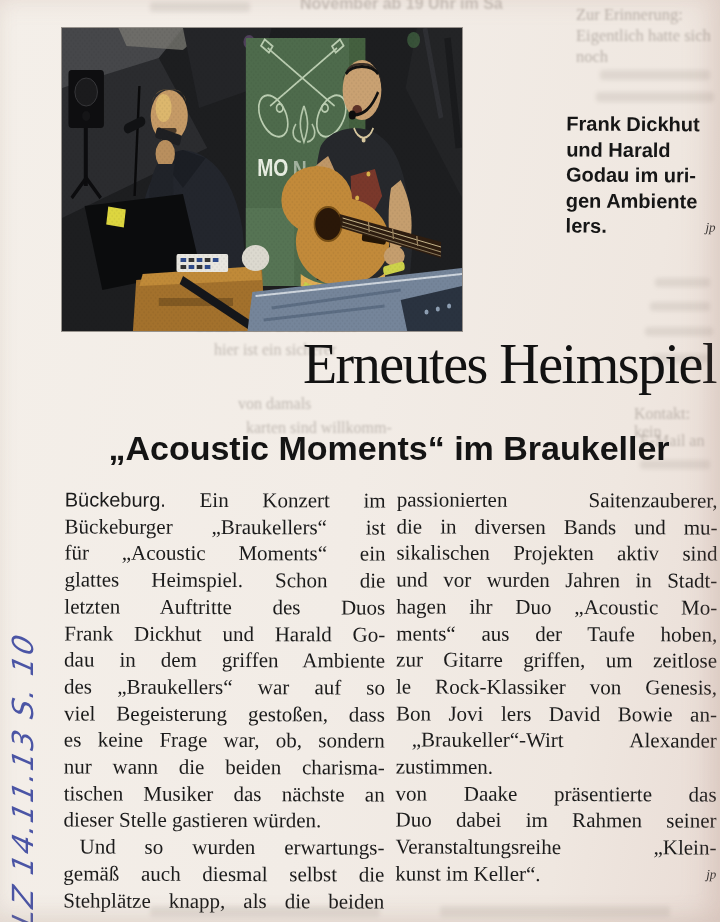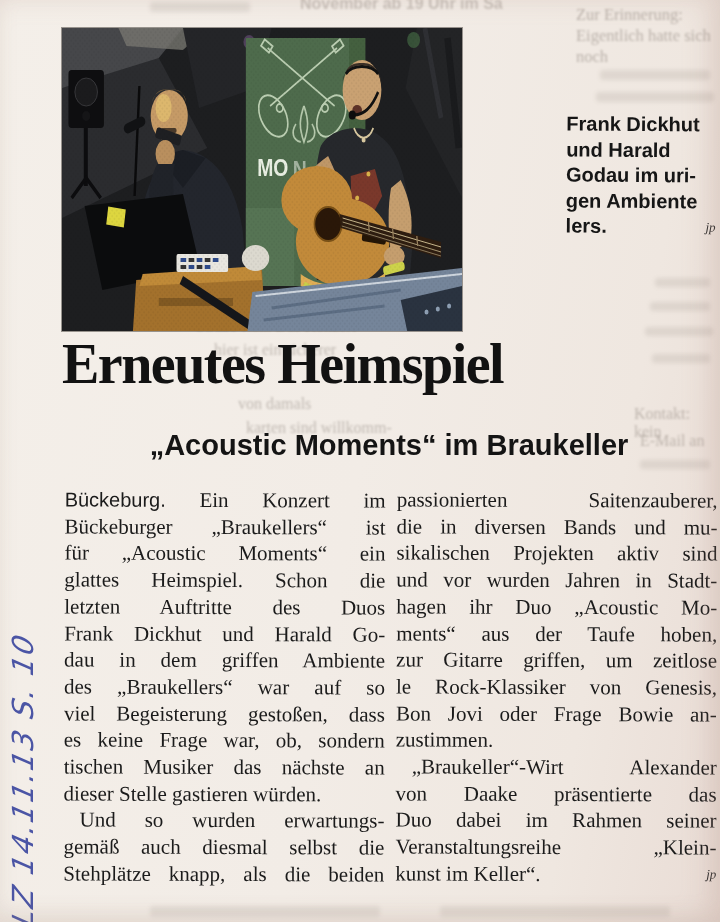--- a/index.html
+++ b/index.html
@@ -12,24 +12,24 @@
   
   .photo{position:absolute;left:62px;top:28px;width:400px;height:303px;outline:1px solid rgba(40,35,30,.45);}
   .photo svg{display:block;width:100%;height:100%;}
 
   
   .caption{position:absolute;left:566px;top:112px;width:150px;transform:rotate(.4deg);
     font-family:"Liberation Sans",sans-serif;font-weight:bold;font-size:20px;line-height:25.5px;color:#161616;}
   .credit{float:right;font-family:"Liberation Serif",serif;font-weight:normal;font-style:italic;font-size:13px;color:#2a2a2a;}
 
   
-  .headline{position:absolute;left:62px;top:332px;width:654px;text-align:left;
-    font-family:"Liberation Serif",serif;font-weight:bold;font-size:56px;letter-spacing:-1.5px;color:#121212;}
+  .headline{position:absolute;left:62px;top:332px;width:654px;text-align:right;
+    font-family:"Liberation Serif",serif;font-weight:normal;font-size:56px;letter-spacing:-1.5px;color:#121212;}
   .subheadline{position:absolute;left:62px;top:429px;width:654px;text-align:center;
-    font-family:"Liberation Sans",sans-serif;font-weight:bold;font-size:29px;color:#141414;}
+    font-family:"Liberation Sans",sans-serif;font-weight:bold;font-size:34px;color:#141414;}
 
   
   .col{position:absolute;top:487px;width:321px;font-size:21px;line-height:26.7px;transform:rotate(.2deg);}
   #col-left{left:64px;} #col-right{left:396px;}
   .bline{text-align:justify;text-align-last:justify;text-justify:inter-word;}
   .bline.last{text-align-last:left;}
   .ind{text-indent:16px;}
   .lead{font-family:"Liberation Sans",sans-serif;font-weight:normal;font-size:20px;}
   .cline{text-align:left;}
 
@@ -232,38 +232,39 @@
       <div class="bline"><span class="lead">Bückeburg.</span> Ein Konzert im</div>
       <div class="bline">Bückeburger „Braukellers“ ist</div>
       <div class="bline">für „Acoustic Moments“ ein</div>
       <div class="bline">glattes Heimspiel. Schon die</div>
       <div class="bline">letzten Auftritte des Duos</div>
       <div class="bline">Frank Dickhut und Harald Go-</div>
       <div class="bline">dau in dem griffen Ambiente</div>
       <div class="bline">des „Braukellers“ war auf so</div>
       <div class="bline">viel Begeisterung gestoßen, dass</div>
       <div class="bline">es keine Frage war, ob, sondern</div>
+      <div class="bline">nur wann die beiden charisma-</div>
       <div class="bline">tischen Musiker das nächste an</div>
       <div class="bline last">dieser Stelle gastieren würden.</div>
       <div class="bline ind">Und so wurden erwartungs-</div>
       <div class="bline">gemäß auch diesmal selbst die</div>
       <div class="bline">Stehplätze knapp, als die beiden</div>
     </div>
   <div class="col" id="col-right">
       <div class="bline">passionierten Saitenzauberer,</div>
       <div class="bline">die in diversen Bands und mu-</div>
       <div class="bline">sikalischen Projekten aktiv sind</div>
       <div class="bline">und vor wurden Jahren in Stadt-</div>
       <div class="bline">hagen ihr Duo „Acoustic Mo-</div>
       <div class="bline">ments“ aus der Taufe hoben,</div>
       <div class="bline">zur Gitarre griffen, um zeitlose</div>
       <div class="bline">le Rock-Klassiker von Genesis,</div>
-      <div class="bline">Bon Jovi oder Frage Bowie an-</div>
+      <div class="bline">Bon Jovi lers David Bowie an-</div>
+      <div class="bline ind">„Braukeller“-Wirt Alexander</div>
       <div class="bline last">zustimmen.</div>
-      <div class="bline ind">„Braukeller“-Wirt Alexander</div>
       <div class="bline">von Daake präsentierte das</div>
       <div class="bline">Duo dabei im Rahmen seiner</div>
       <div class="bline">Veranstaltungsreihe „Klein-</div>
       <div class="bline last"><span class="credit">jp</span>kunst im Keller“.</div>
     </div>
 
   <div class="note"><span>LZ  14.11.13   S. 10</span></div>
 
 </div>
 

